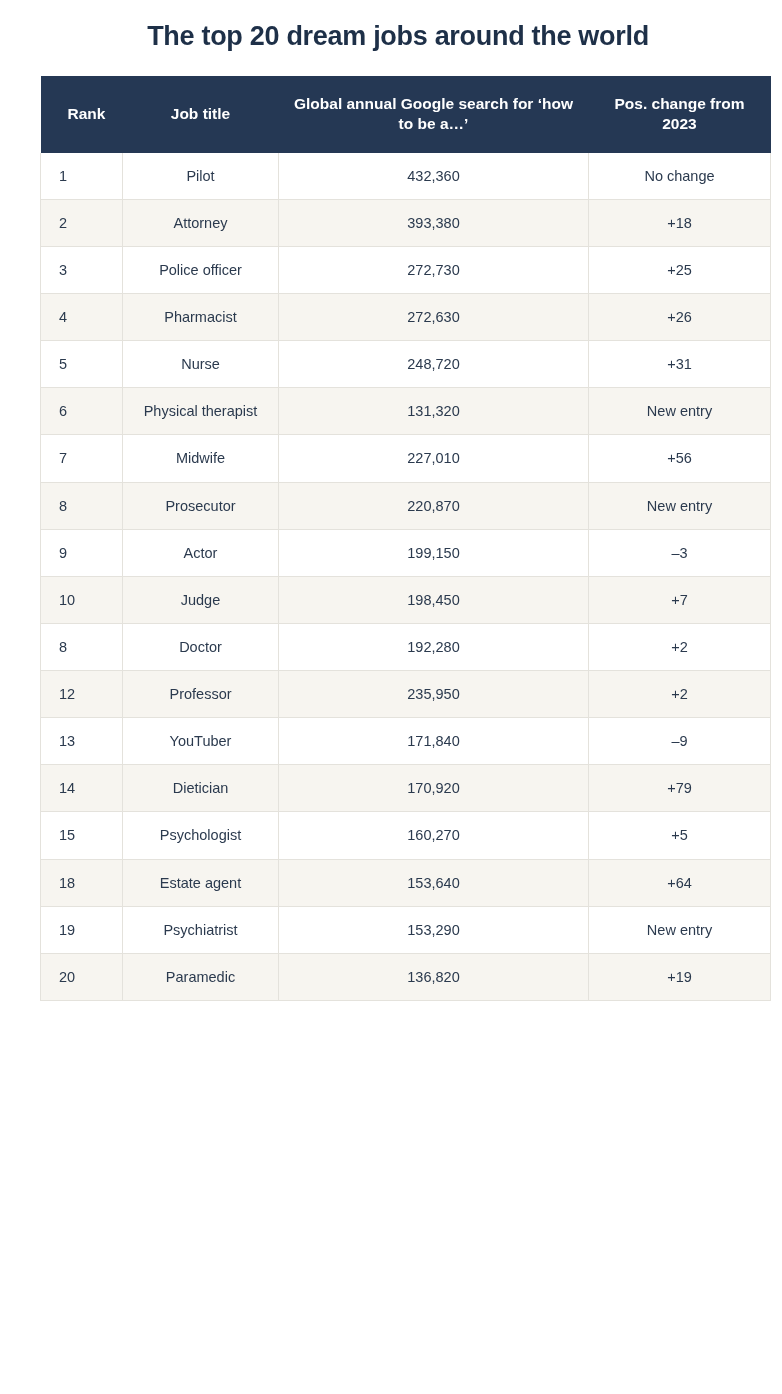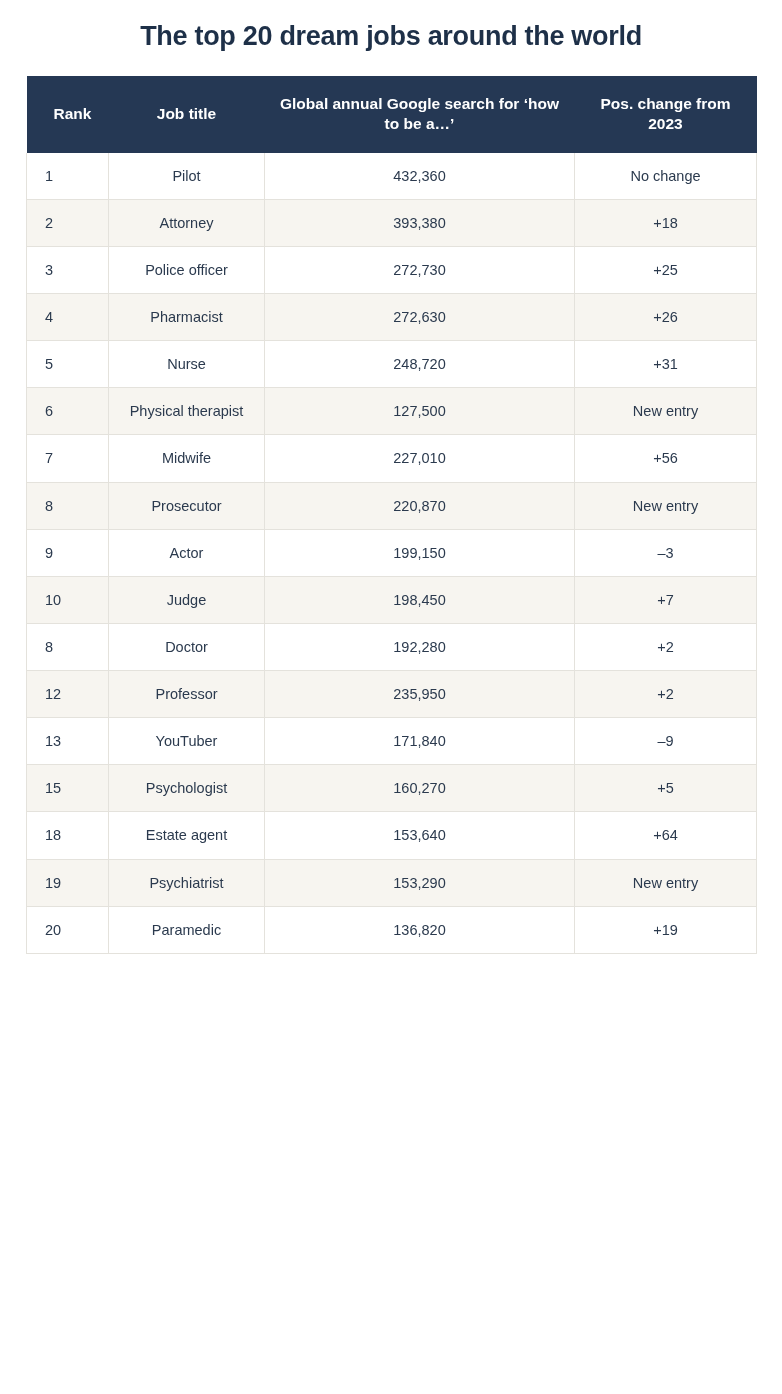--- a/index.html
+++ b/index.html
@@ -10,21 +10,21 @@
   body {
     width: 782px;
     min-height: 1394px;
     font-family: "Liberation Sans", sans-serif;
     color: #2b3a4e;
     -webkit-font-smoothing: antialiased;
   }
   .page {
     width: 782px;
     box-sizing: border-box;
-    padding: 14px 26px 24px 26px;
+    padding: 14px 26px 24px 40px;
   }
   .title {
     text-align: center;
     font-size: 27px;
     font-weight: bold;
     color: #1e3048;
     letter-spacing: -0.3px;
     margin: 6px 0 22px 0;
     line-height: 1.25;
   }
@@ -128,21 +128,21 @@
       </tr>
       <tr>
         <td>5</td>
         <td>Nurse</td>
         <td>248,720</td>
         <td>+31</td>
       </tr>
       <tr>
         <td>6</td>
         <td>Physical therapist</td>
-        <td>127,500</td>
+        <td>131,320</td>
         <td>New entry</td>
       </tr>
       <tr>
         <td>7</td>
         <td>Midwife</td>
         <td>227,010</td>
         <td>+56</td>
       </tr>
       <tr>
         <td>8</td>
@@ -174,20 +174,26 @@
         <td>235,950</td>
         <td>+2</td>
       </tr>
       <tr>
         <td>13</td>
         <td>YouTuber</td>
         <td>171,840</td>
         <td>–9</td>
       </tr>
       <tr>
+        <td>14</td>
+        <td>Dietician</td>
+        <td>170,920</td>
+        <td>+79</td>
+      </tr>
+      <tr>
         <td>15</td>
         <td>Psychologist</td>
         <td>160,270</td>
         <td>+5</td>
       </tr>
       <tr>
         <td>18</td>
         <td>Estate agent</td>
         <td>153,640</td>
         <td>+64</td>

